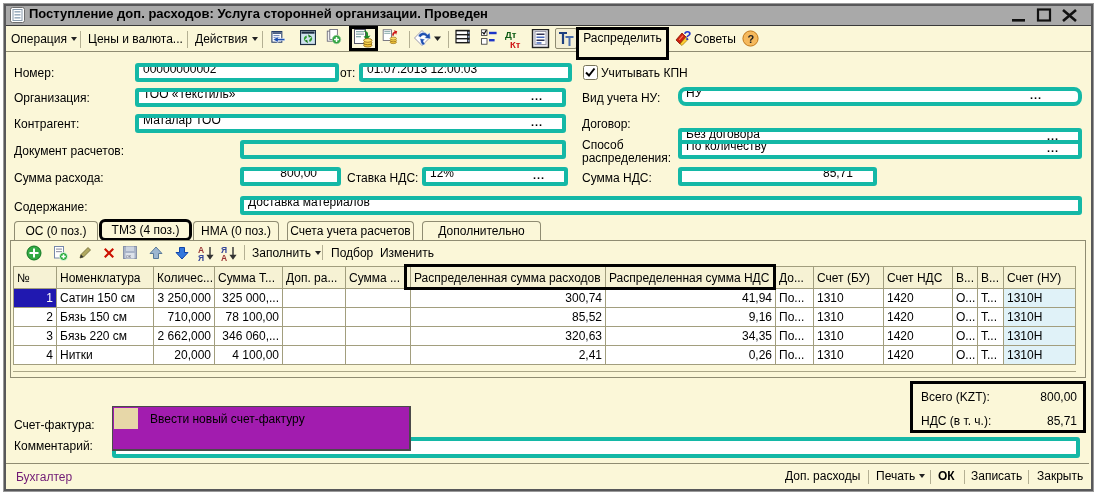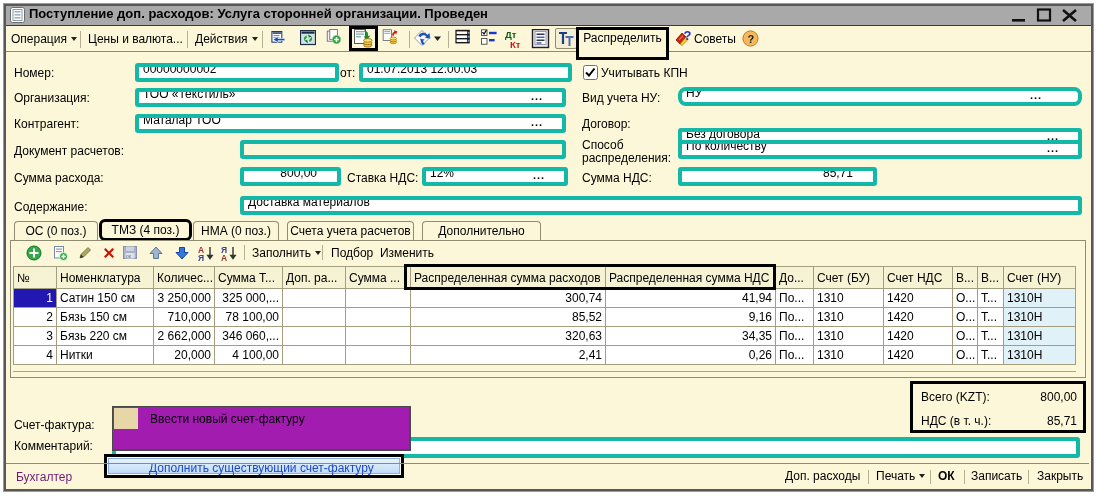--- a/index.html
+++ b/index.html
@@ -513,25 +513,20 @@
   <span class="lab link" style="left:113px;top:412px;">Ввести счет-фактуру</span>
   <span class="lab" style="left:14px;top:440px;">Комментарий:</span>
   <div class="fld" style="left:112px;top:437px;width:968px;height:21px;"></div>
 
   <div id="menu" class="abs">
     <div id="m1">
         <span class="strip"></span>
         <span class="t">Ввести новый счет-фактуру</span>
       </div>
   </div>
-  <div id="m2box" class="abs blackbox">
-      <div id="m2">
-        <span class="t">Дополнить существующий счет-фактуру</span>
-      </div>
-    </div>
 
   <div id="statusline" class="abs"></div>
   <span class="lab" style="left:16px;top:471px;color:#701a75;">Бухгалтер</span>
   <span class="bbtn" style="left:785px;">Доп. расходы</span>
   <div class="tsep abs" style="left:868px;top:470px;height:14px;"></div>
   <span class="bbtn" style="left:876px;">Печать<span class="ddarr"></span></span>
   <div class="tsep abs" style="left:930px;top:470px;height:14px;"></div>
   <span class="bbtn" style="left:938px;font-weight:bold;">ОК</span>
   <div class="tsep abs" style="left:964px;top:470px;height:14px;"></div>
   <span class="bbtn" style="left:971px;">Записать</span>

